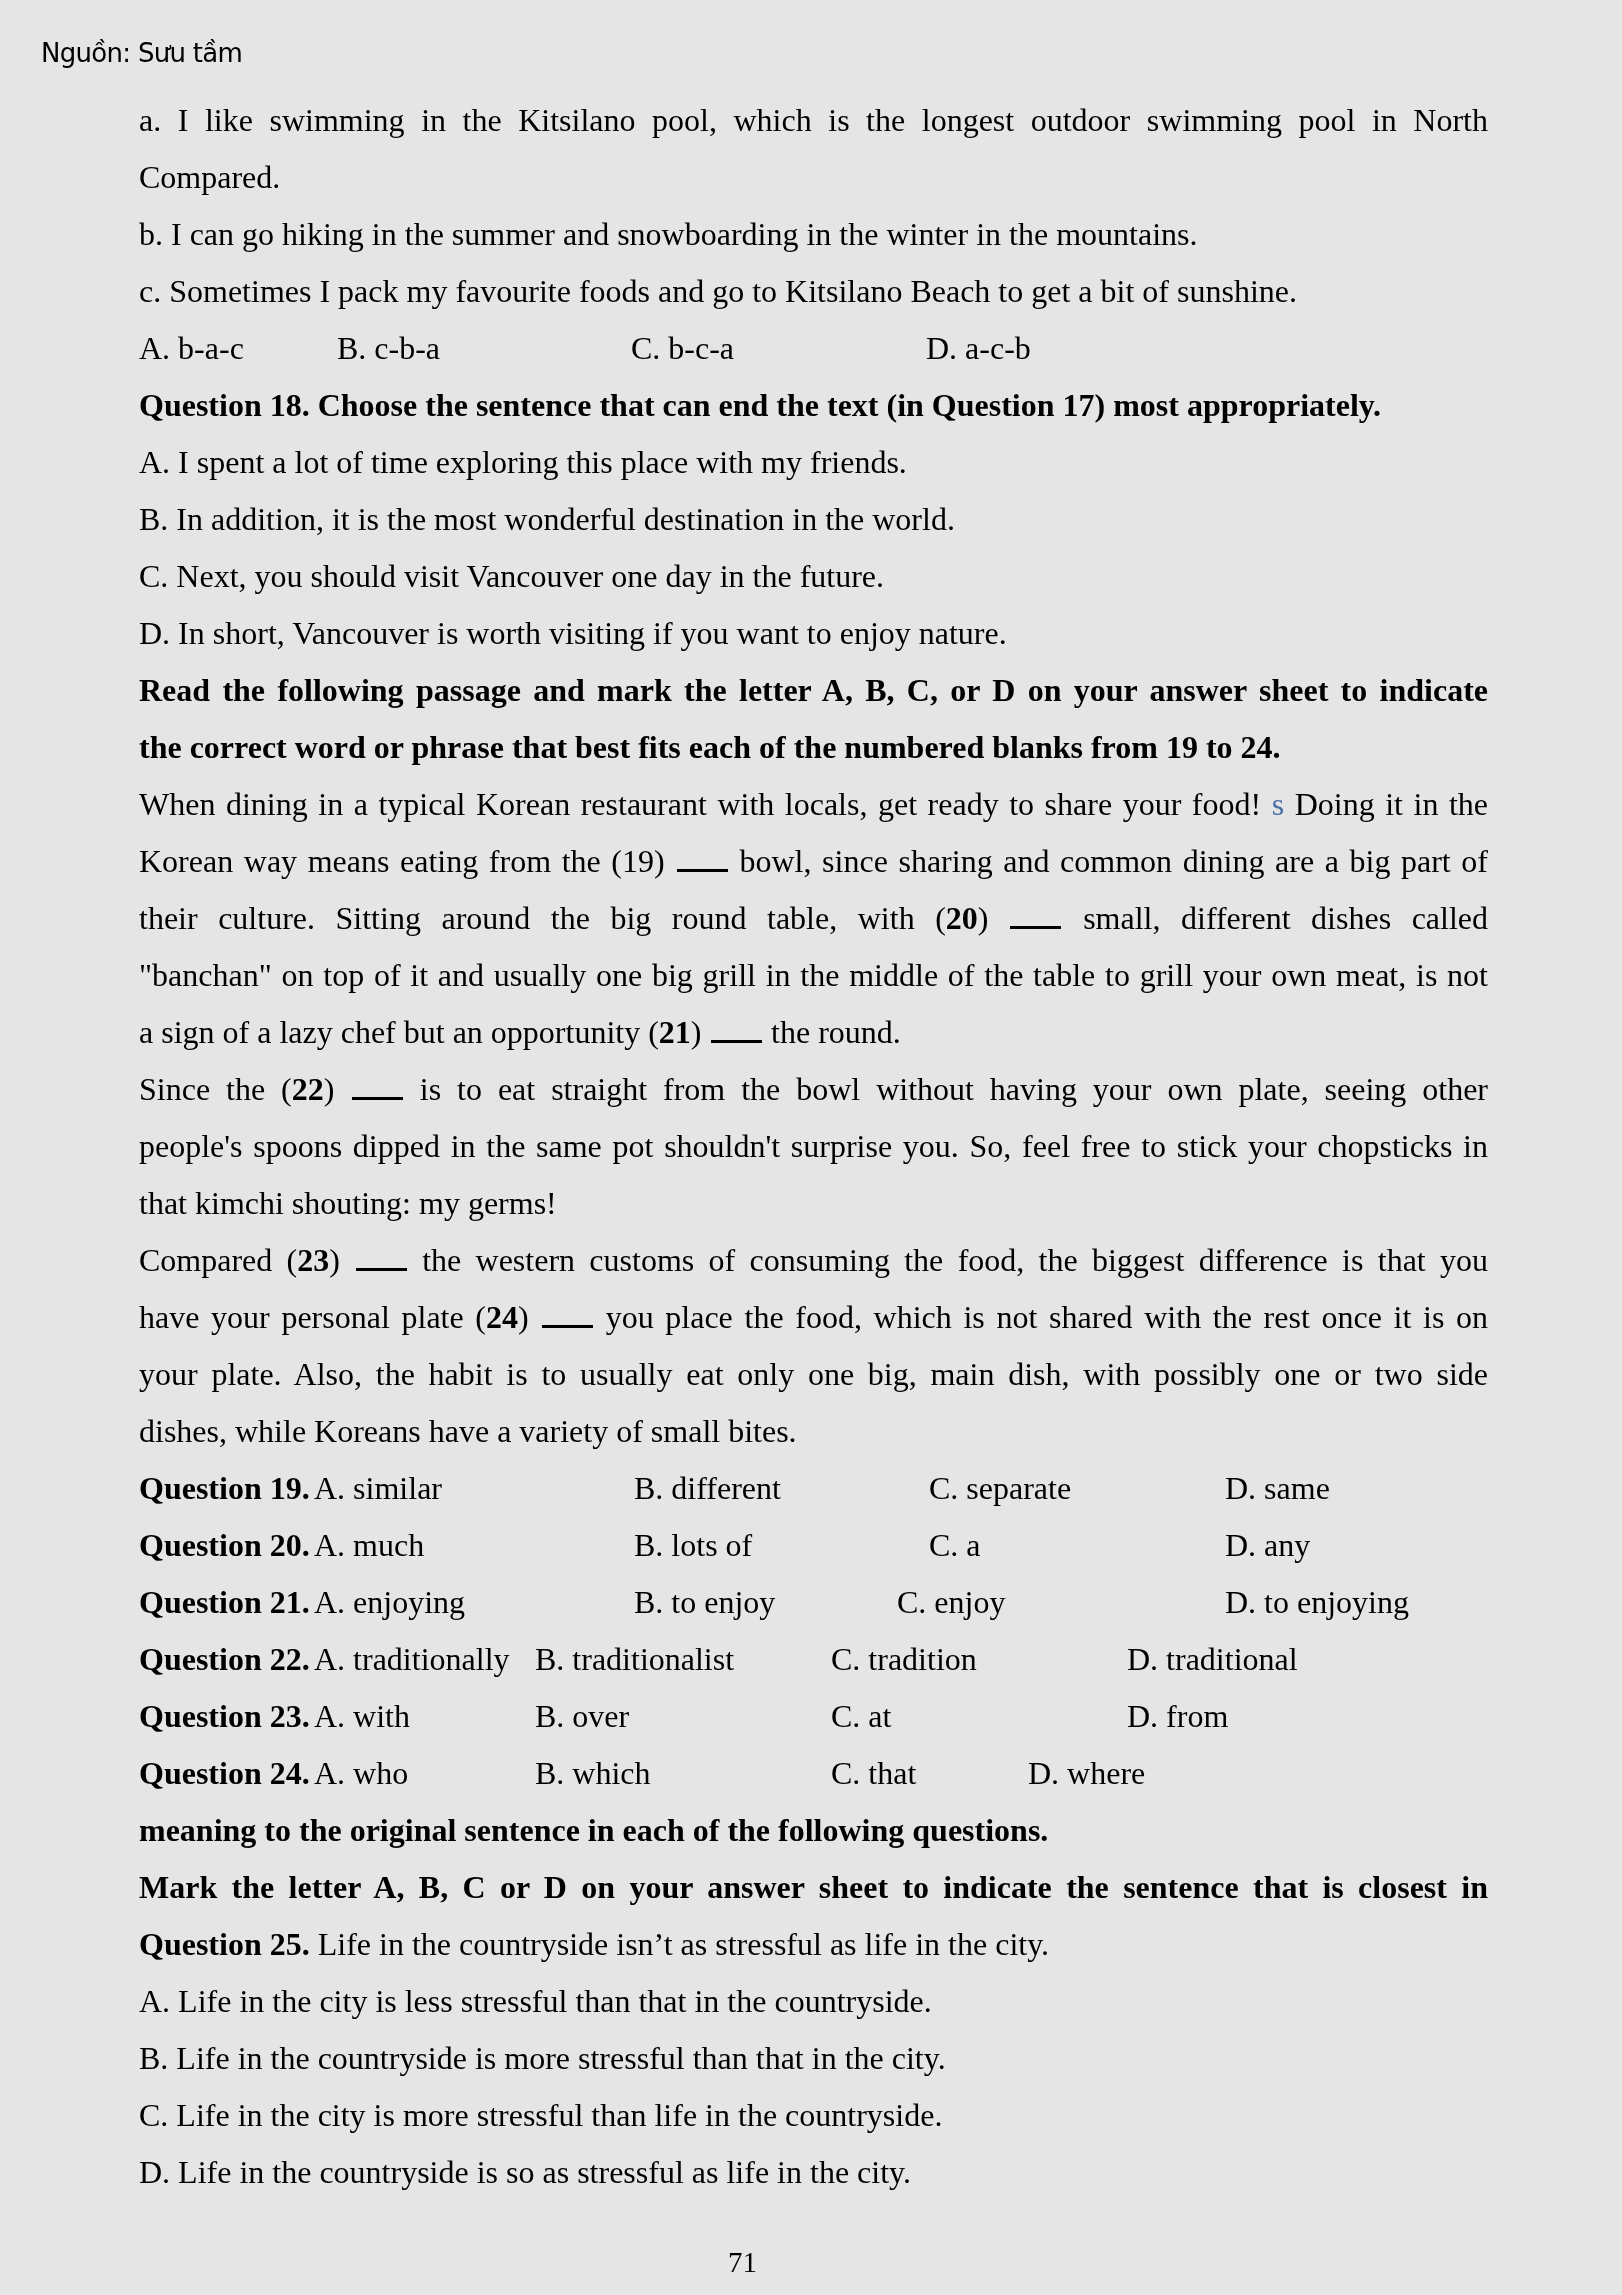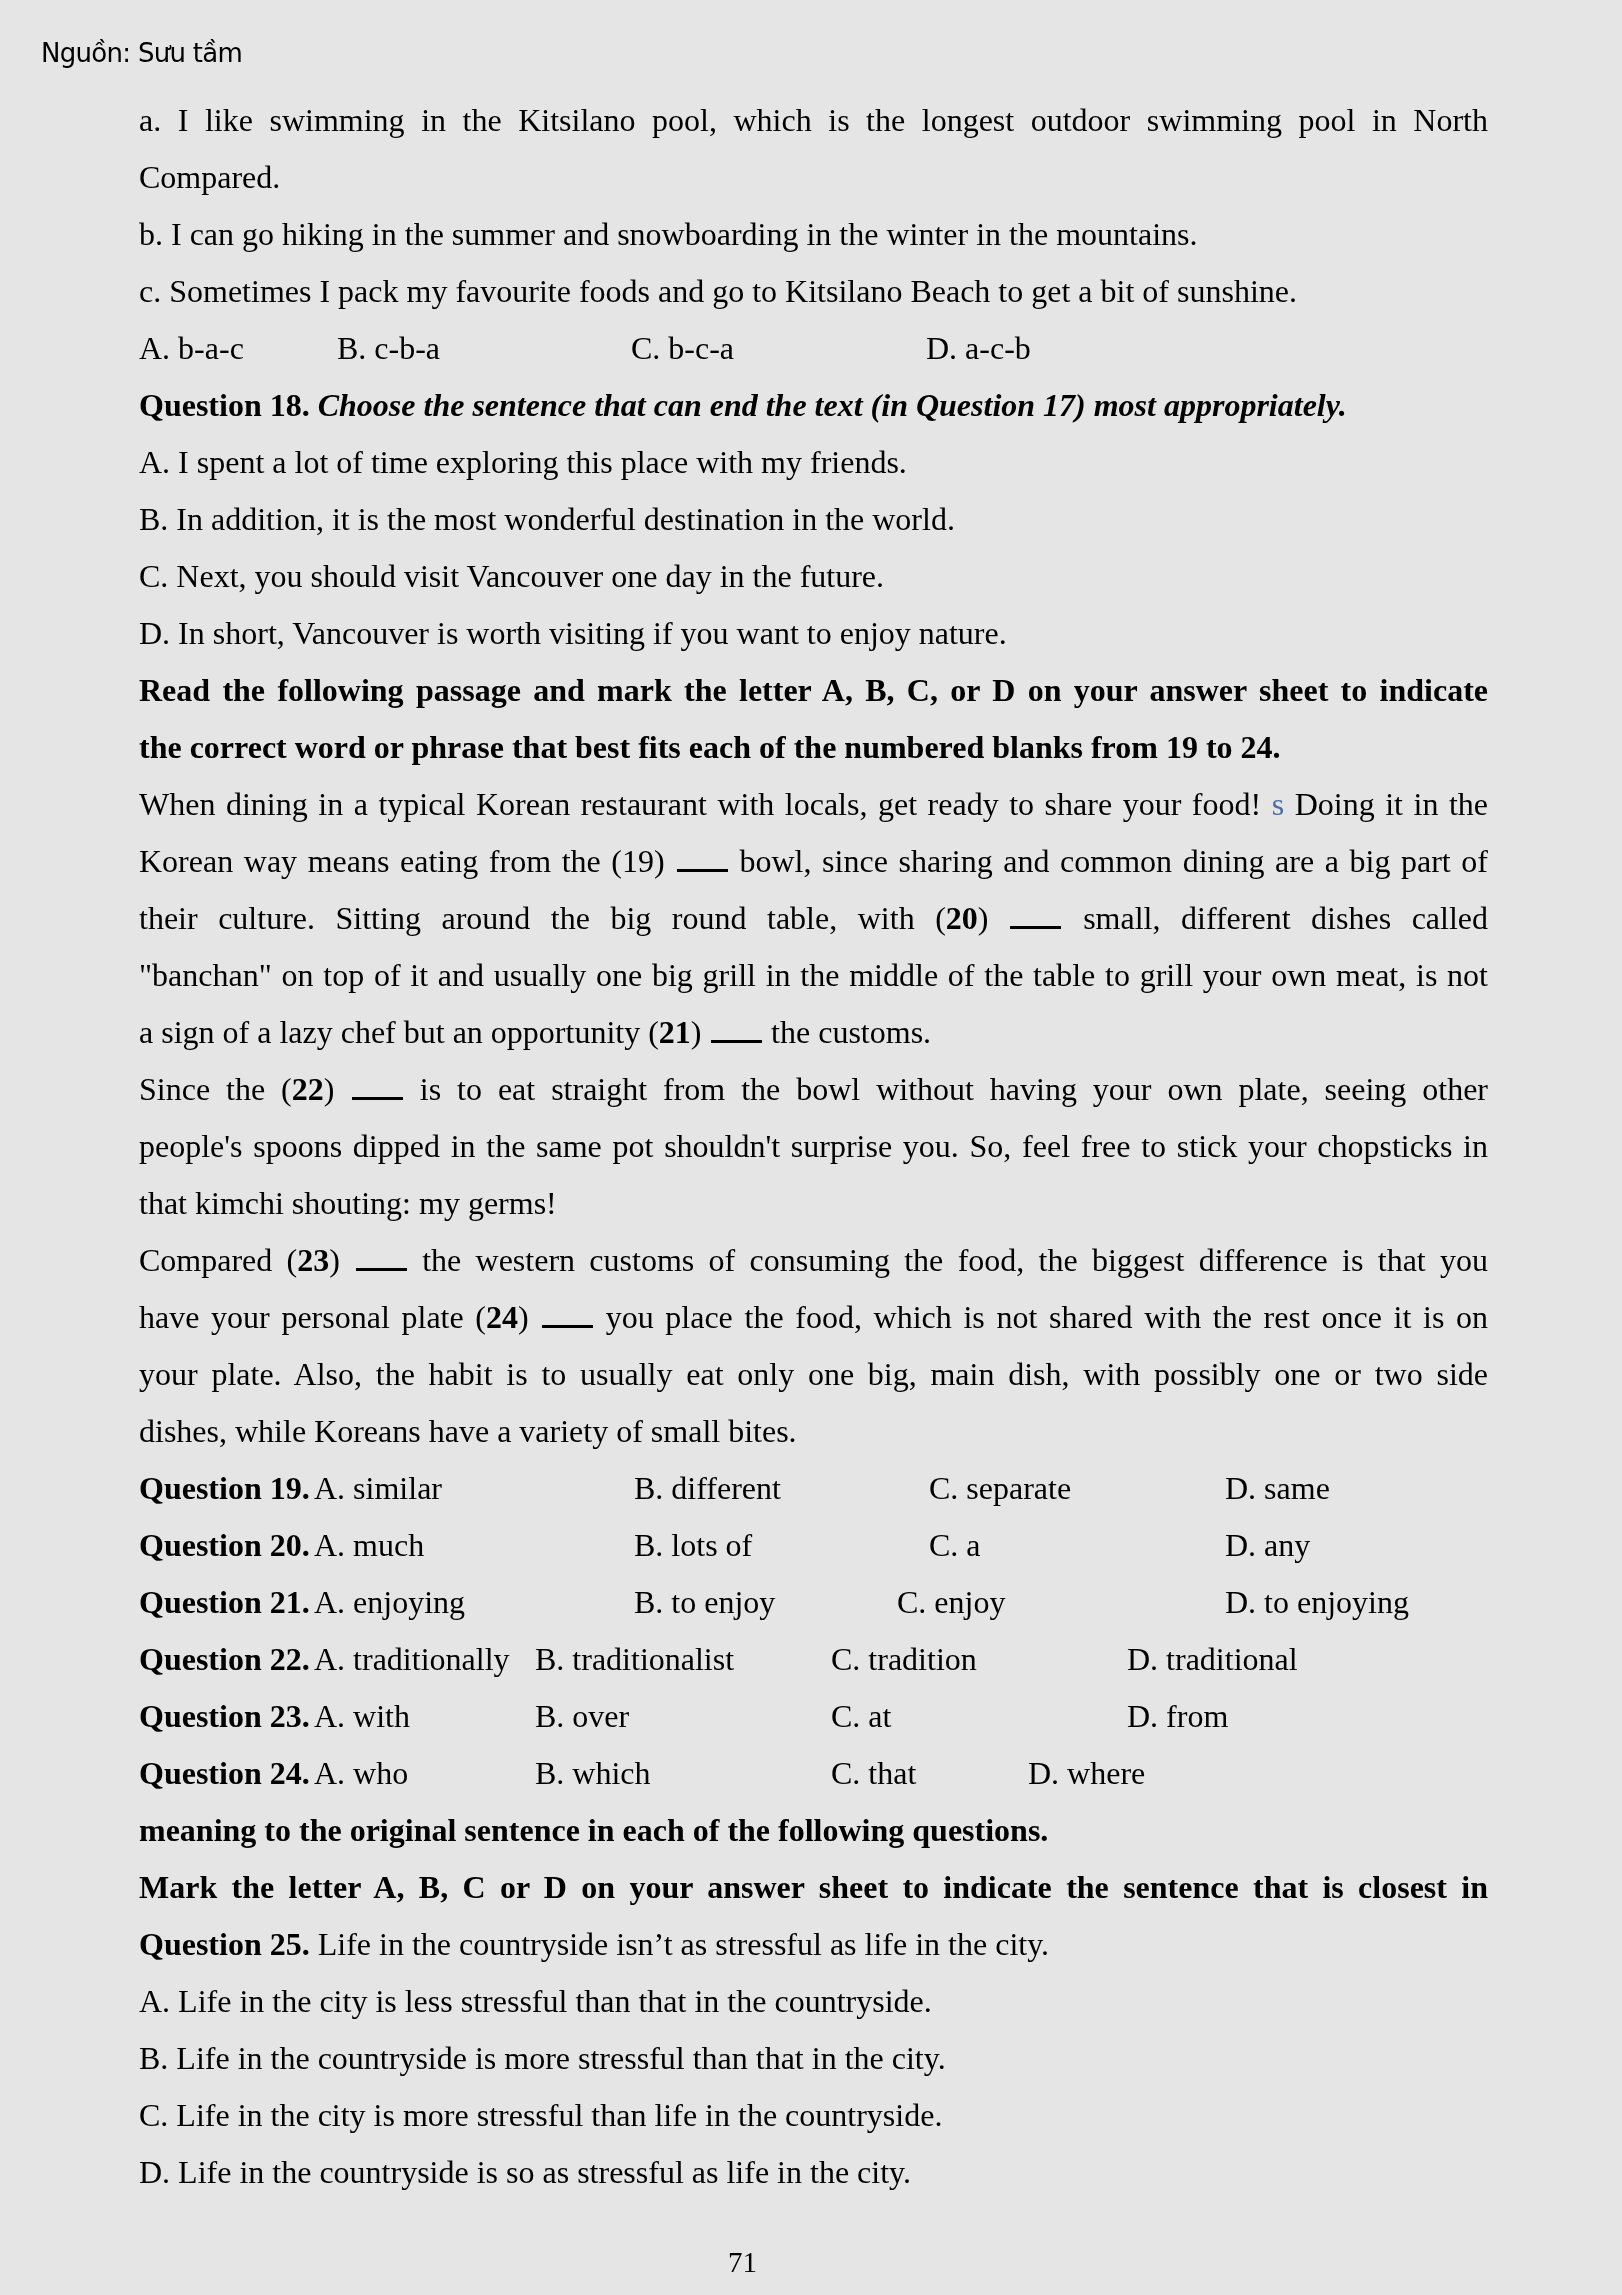--- a/index.html
+++ b/index.html
@@ -11,21 +11,21 @@
     letter-spacing: -0.7px;
   }
   .content {
     position: absolute; left: 139px; top: 92px; width: 1349px;
     font-family: "Liberation Serif", serif; font-size: 32px; color: #000;
     line-height: 57px;
   }
   .line { white-space: nowrap; height: 57px; }
   .justify { text-align: justify; text-align-last: justify; white-space: normal; }
   .b { font-weight: bold; }
-  .i { font-style: italic; }
+  .i { }
   .blue { color: #4a6fa5; }
   .blank { display: inline-block; width: 51px; border-bottom: 3.3px solid #000; height: 23.6px; vertical-align: baseline; margin: 0 1.3px; }
   .opts { position: relative; height: 57px; white-space: nowrap; }
   .opts span.o { position: absolute; top: 0; }
   .pagenum {
     position: absolute; top: 2246px; left: 0; width: 1485px; text-align: center;
     font-family: "Liberation Serif", serif; font-size: 29px; color: #000;
   }
 </style>
 </head>
@@ -71,21 +71,21 @@
     </div>
     <div class="line justify">
       <span><span>their culture. Sitting around the big round table, with (</span><span class="b">20</span><span>)</span></span>
       <span class="blank"></span>
       <span>small, different dishes called</span>
     </div>
     <div class="line justify">"banchan" on top of it and usually one big grill in the middle of the table to grill your own meat, is not</div>
     <div class="line">
       <span><span>a sign of a lazy chef but an opportunity (</span><span class="b">21</span><span>)</span></span>
       <span class="blank"></span>
-      <span>the customs.</span>
+      <span>the round.</span>
     </div>
     <div class="line justify">
       <span><span>Since the (</span><span class="b">22</span><span>)</span></span>
       <span class="blank"></span>
       <span>is to eat straight from the bowl without having your own plate, seeing other</span>
     </div>
     <div class="line justify">people's spoons dipped in the same pot shouldn't surprise you. So, feel free to stick your chopsticks in</div>
     <div class="line">that kimchi shouting: my germs!</div>
     <div class="line justify">
       <span><span>Compared (</span><span class="b">23</span><span>)</span></span>

